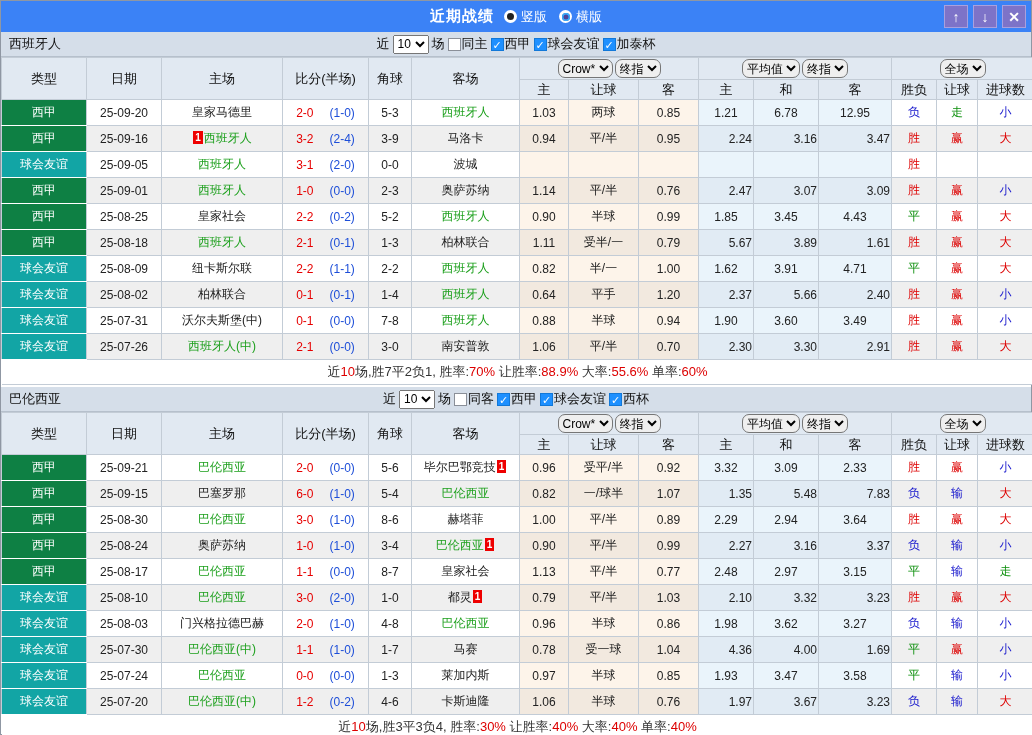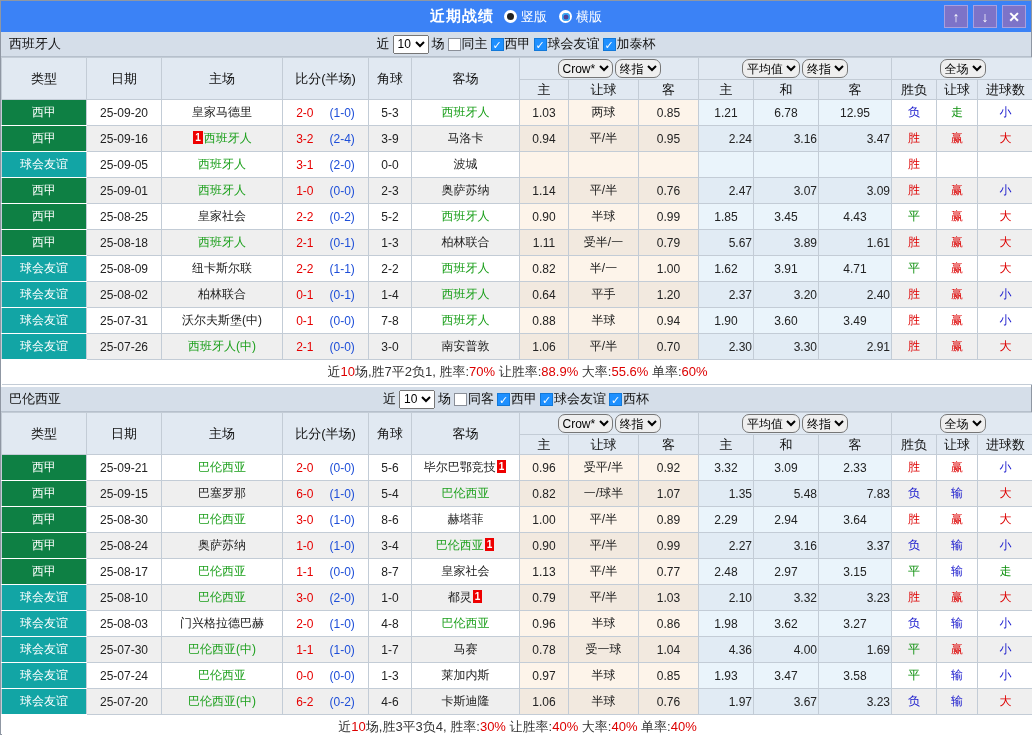--- a/index.html
+++ b/index.html
@@ -311,21 +311,21 @@
             <td class="type-cell tt">球会友谊</td>
             <td class="date-cell">25-08-02</td>
             <td class="team-cell"><span>柏林联合</span></td>
             <td class="score-cell"><span class="ft">0-1</span><span class="ht">(0-1)</span></td>
             <td class="corner-cell">1-4</td>
             <td class="team-cell"><span class="hl">西班牙人</span></td>
             <td class="crow">0.64</td>
             <td class="crow">平手</td>
             <td class="crow">1.20</td>
             <td class="avg">2.37</td>
-            <td class="avg">3.20</td>
+            <td class="avg">5.66</td>
             <td class="avg">2.40</td>
             <td class="res-cell c-r">胜</td>
             <td class="res-cell c-r">赢</td>
             <td class="res-cell c-b">小</td>
           </tr>
           <tr>
             <td class="type-cell tt">球会友谊</td>
             <td class="date-cell">25-07-31</td>
             <td class="team-cell"><span>沃尔夫斯堡(中)</span></td>
             <td class="score-cell"><span class="ft">0-1</span><span class="ht">(0-0)</span></td>
@@ -594,21 +594,21 @@
             <td class="avg">3.47</td>
             <td class="avg">3.58</td>
             <td class="res-cell c-g">平</td>
             <td class="res-cell c-b">输</td>
             <td class="res-cell c-b">小</td>
           </tr>
           <tr class="even">
             <td class="type-cell tt">球会友谊</td>
             <td class="date-cell">25-07-20</td>
             <td class="team-cell"><span class="hl">巴伦西亚(中)</span></td>
-            <td class="score-cell"><span class="ft">6-2</span><span class="ht">(0-2)</span></td>
+            <td class="score-cell"><span class="ft">1-2</span><span class="ht">(0-2)</span></td>
             <td class="corner-cell">4-6</td>
             <td class="team-cell"><span>卡斯迪隆</span></td>
             <td class="crow">1.06</td>
             <td class="crow">半球</td>
             <td class="crow">0.76</td>
             <td class="avg">1.97</td>
             <td class="avg">3.67</td>
             <td class="avg">3.23</td>
             <td class="res-cell c-b">负</td>
             <td class="res-cell c-b">输</td>

